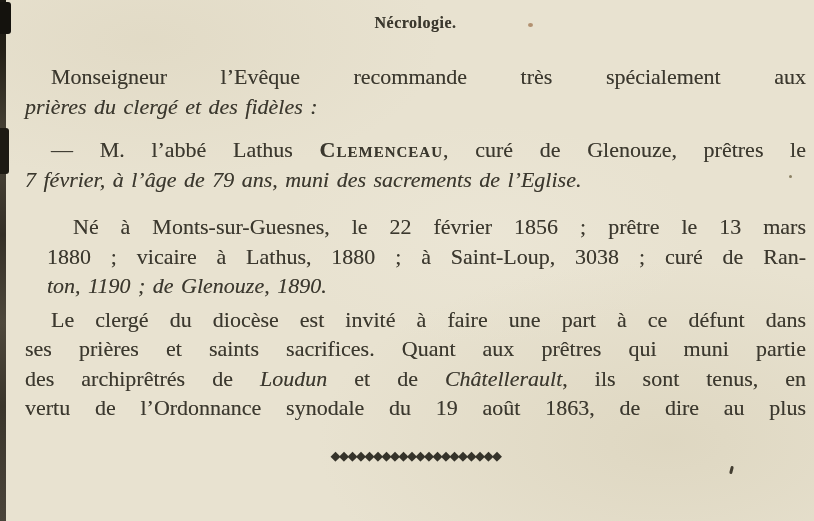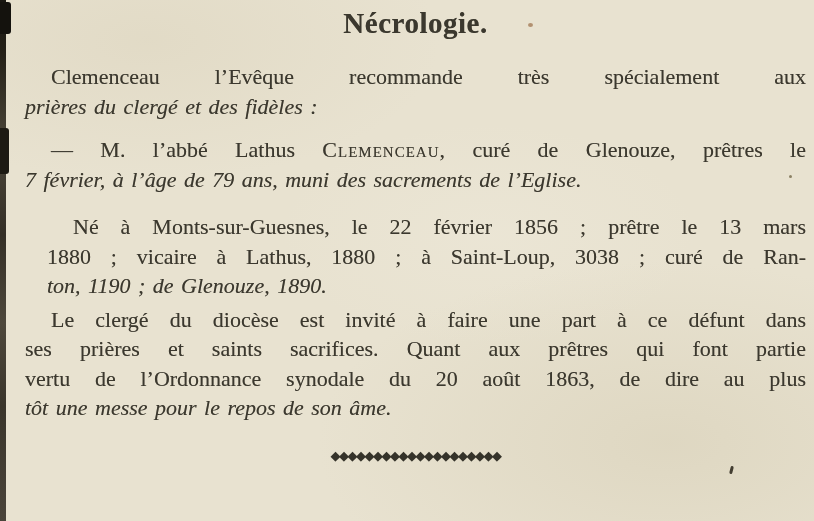--- a/index.html
+++ b/index.html
@@ -33,37 +33,37 @@
     position: absolute; left: 0; top: 128px; width: 9px; height: 46px;
     background: #1d1a13; border-radius: 0 3px 3px 0; z-index: 3;
   }
 
   .content {
     position: absolute; left: 25px; right: 8px; top: 6px;
     z-index: 1;
   }
 
   .title {
-    font-size: 29px; line-height: 34px; font-weight: bold;
+    font-size: 16px; line-height: 34px; font-weight: bold;
     text-align: center; letter-spacing: 0.5px;
     margin: 0 0 22px 0;
     text-shadow: 0 0 0.5px rgba(59,56,46,0.55);
   }
 
   p { margin: 0; font-size: 22px; line-height: 29.5px; word-spacing: 2px;
       text-shadow: 0 0 0.5px rgba(59,56,46,0.45); }
   .p2 { margin-top: 14px; }
   .p3 { margin-top: 18px; margin-left: 22px; }
   .p4 { margin-top: 4px; }
 
   .ln { display: block; text-align: justify; text-align-last: justify; }
   .ln.first { padding-left: 26px; }
   .ln.last { text-align-last: left; font-style: italic; }
 
-  .sc { font-variant: small-caps; letter-spacing: 1px; }
+  .sc { font-variant: small-caps; letter-spacing: 1px; font-weight: bold; }
   .it { font-style: italic; }
 
   .divider {
     margin-top: 26px;
     text-align: center;
     font-size: 13px; line-height: 14px;
     letter-spacing: -1.5px;
     color: #35332a;
   }
 
@@ -86,38 +86,38 @@
 
   <div class="speck speck-title"></div>
   <div class="speck speck-bottom"></div>
   <div class="speck speck-right"></div>
 
   <div class="content">
 
     <h1 class="title">Nécrologie.</h1>
 
     <p class="p1">
-      <span class="ln first">Clemenceau l’Evêque recommande très spécialement aux</span>
+      <span class="ln first">Monseigneur l’Evêque recommande très spécialement aux</span>
       <span class="ln last">prières du clergé et des fidèles :</span>
     </p>
 
     <p class="p2">
       <span class="ln first"><span>— M. l’abbé Lathus </span><span class="sc">Clemenceau</span><span>, curé de Glenouze, prêtres le</span></span>
       <span class="ln last">7 février, à l’âge de 79 ans, muni des sacrements de l’Eglise.</span>
     </p>
 
     <p class="p3">
       <span class="ln first">Né à Monts-sur-Guesnes, le 22 février 1856 ; prêtre le 13 mars</span>
       <span class="ln">1880 ; vicaire à Lathus, 1880 ; à Saint-Loup, 3038 ; curé de Ran-</span>
       <span class="ln last">ton, 1190 ; de Glenouze, 1890.</span>
     </p>
 
     <p class="p4">
       <span class="ln first">Le clergé du diocèse est invité à faire une part à ce défunt dans</span>
-      <span class="ln">ses prières et saints sacrifices. Quant aux prêtres qui font partie</span>
-      <span class="ln">vertu de l’Ordonnance synodale du 20 août 1863, de dire au plus</span>
-      <span class="ln last">tôt une messe pour le repos de son âme.</span>
+      <span class="ln">ses prières et saints sacrifices. Quant aux prêtres qui muni partie</span>
+      <span class="ln"><span>des archiprêtrés de </span><span class="it">Loudun</span><span> et de </span><span class="it">Châtellerault</span><span>, ils sont tenus, en</span></span>
+      <span class="ln">vertu de l’Ordonnance synodale du 19 août 1863, de dire au plus</span>
     </p>
 
     <div class="divider">◆◆◆◆◆◆◆◆◆◆◆◆◆◆◆◆◆◆◆◆</div>
 
   </div>
 </div>
 
 </body></html>

